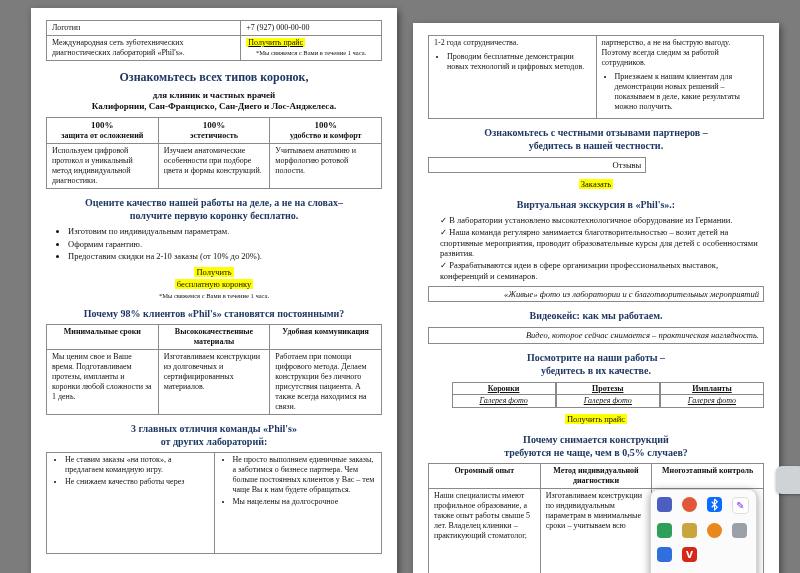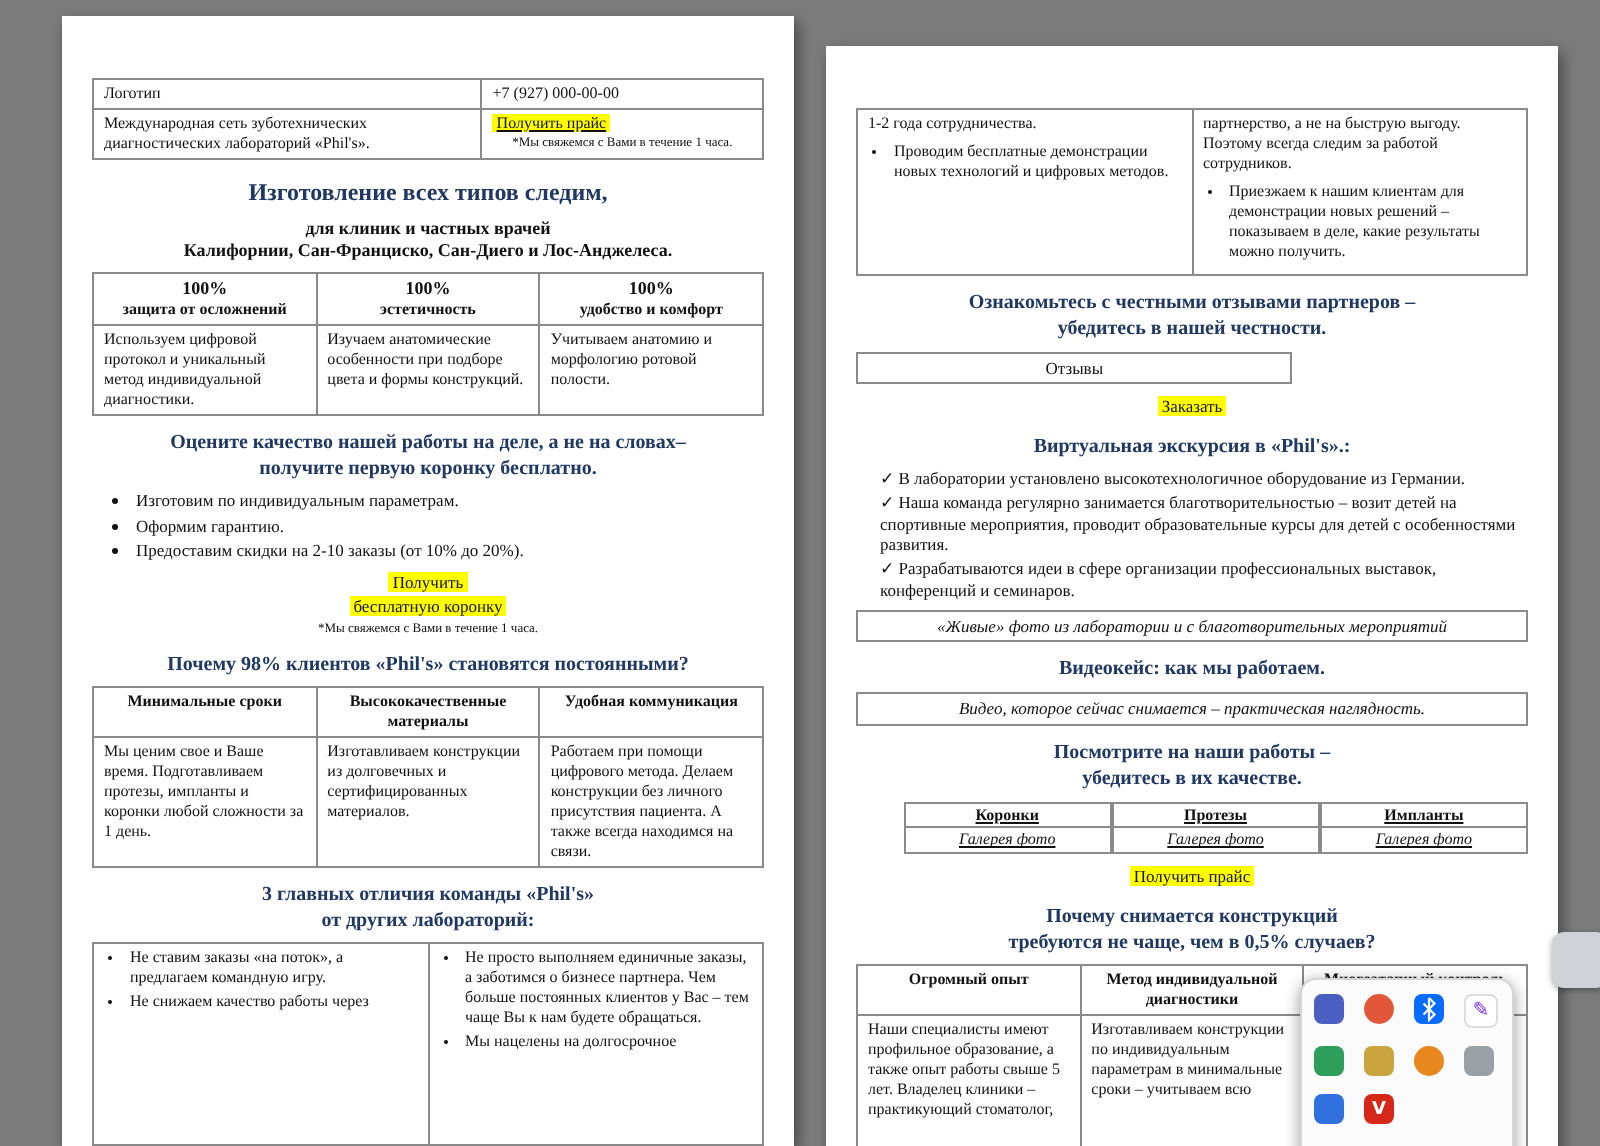--- a/index.html
+++ b/index.html
@@ -1,19 +1,19 @@
 <!DOCTYPE html>
 <html><head>
 <meta charset="utf-8">
 <style>
   html,body{margin:0;padding:0;}
   #viewer{position:relative;width:800px;height:573px;background:#7c7c7c;overflow:hidden;
           font-family:"Liberation Serif", serif;color:#111;}
   .page{position:absolute;top:8px;width:366px;height:565px;background:#ffffff;
-        box-shadow:2px 3px 7px rgba(0,0,0,.45);padding:27px 15px 0;box-sizing:border-box;
+        box-shadow:2px 3px 7px rgba(0,0,0,.45);padding:8px 15px 0;box-sizing:border-box;
         overflow:hidden;font-size:8.5px;line-height:1.22;}
   #page1{left:31px;} #page2{left:413px;margin-top:15px;}
 
   .hd{color:#1f3864;font-weight:bold;text-align:center;margin:7px 0 4px;font-size:10px;line-height:1.3;}
   .hd.big{font-size:12px;margin-top:9px;}
   .sub{text-align:center;font-weight:bold;font-size:9px;line-height:1.3;margin:2px 0 4px;}
 
   .tbl{width:100%;border-collapse:collapse;table-layout:fixed;margin:4px 0;}
   .tbl td,.tbl th{border:1px solid #8a8a8a;padding:2px 5px;vertical-align:top;font-size:8px;
                   text-align:left;font-weight:normal;line-height:1.25;}
@@ -29,21 +29,21 @@
   .cta{text-align:center;margin:6px 0 2px;line-height:1.35;}
   .note{font-size:6.5px;text-align:center;margin-top:1px;line-height:1.2;}
 
   ul.b{margin:3px 0;padding-left:22px;}
   ul.b li{margin-bottom:2px;}
   .tbl ul.b{padding-left:13px;margin:0;}
   ul.check{list-style:none;margin:3px 0;padding-left:12px;}
   ul.check li{margin-bottom:2px;}
   ul.check li::before{content:"\2713  ";}
 
-  .box{border:1px solid #8a8a8a;text-align:center;padding:2px 4px;margin:5px 0;font-size:8.5px;}
+  .box{border:1px solid #8a8a8a;text-align:right;padding:2px 4px;margin:5px 0;font-size:8.5px;}
   .box.i{font-style:italic;}
   .box.reviews{width:62%;}
 
   .gal-row{display:flex;justify-content:flex-end;margin:5px 0;text-decoration:underline;}
   .gal{width:31%;border-collapse:collapse;table-layout:fixed;}
   .gal td{border:1px solid #8a8a8a;text-align:center;padding:1px 2px;font-size:8px;}
   .gal .nm{font-weight:bold;} .gal .sb{font-style:italic;}
 
   .tray{position:absolute;left:650px;top:489px;width:107px;height:96px;background:#fbfbfc;
         border:1px solid #d5d5d5;border-radius:8px;box-shadow:0 2px 8px rgba(0,0,0,.4);
@@ -81,21 +81,21 @@
         <td class="center">Международная сеть зуботехнических диагностических лабораторий «Phil's».</td>
         <td class="center">
           <div><span class="hl link">Получить прайс</span></div>
           <div class="note">*Мы свяжемся с Вами в течение 1 часа.</div>
         </td>
       </tr>
     </tbody>
       </table>
 
     <div class="hd big">
-      <div>Изготовление всех типов следим,</div>
+      <div>Ознакомьтесь всех типов коронок,</div>
     </div>
 
     <div class="sub">
       <div>для клиник и частных врачей</div>
       <div>Калифорнии, Сан-Франциско, Сан-Диего и Лос-Анджелеса.</div>
     </div>
 
     <table class="tbl">
       <tbody>
           <tr>

